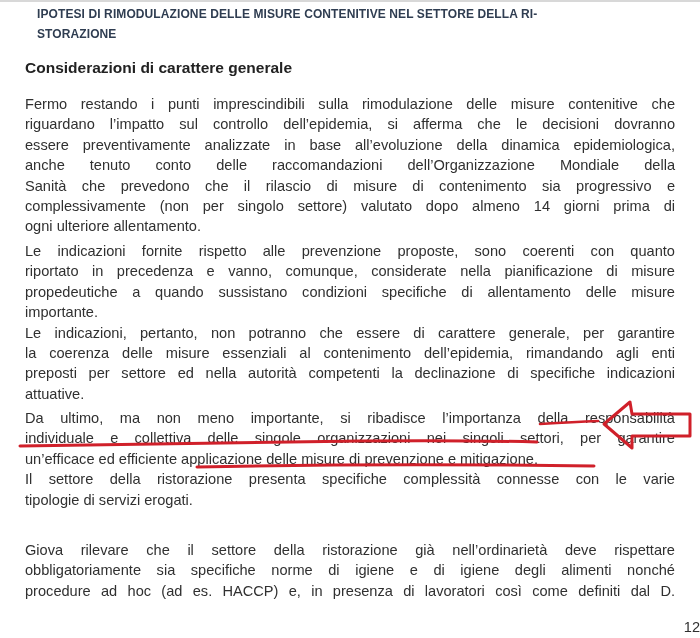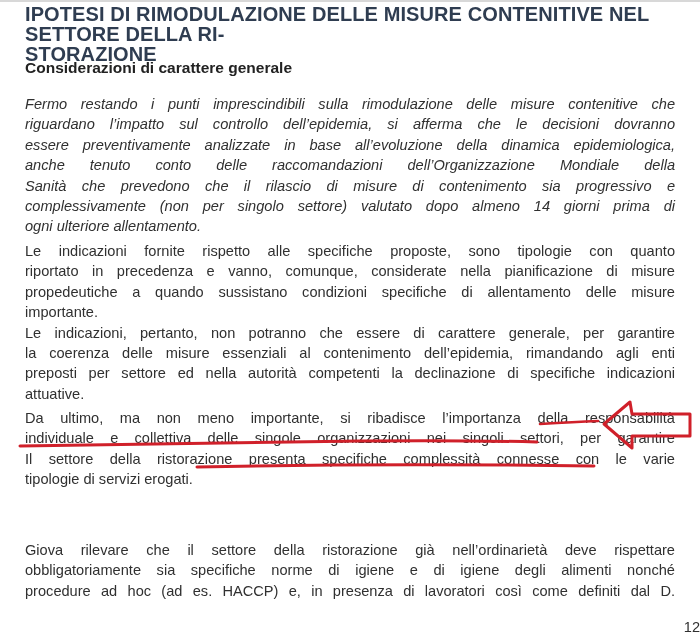--- a/index.html
+++ b/index.html
@@ -22,25 +22,25 @@
       background: #d8d8d8;
     }
     .page {
       position: absolute;
       left: 25px;
       top: 0;
       width: 650px;
     }
     .title {
       position: absolute;
-      left: 0;
+      left: 12px;
       top: 4px;
       width: 650px;
       font-weight: bold;
-      font-size: 20px;
+      font-size: 12px;
       line-height: 20px;
       color: #2f3d51;
       letter-spacing: 0.1px;
       margin: 0;
     }
     .subheading {
       position: absolute;
       left: 0;
       top: 58px;
       font-weight: bold;
@@ -61,21 +61,21 @@
     }
     .para .line {
       display: block;
       white-space: nowrap;
       text-align-last: justify;
       text-align: justify;
     }
     .para .line.last {
       text-align-last: left;
     }
-    #p1 { top: 94px; font-style: italic; }
+    #p1 { top: 94px; }
     #p2 { top: 241px; }
     #p3 { top: 408px; }
     #p4 { top: 540px; }
     .page-number {
       position: absolute;
       left: 0;
       width: 700px;
       top: 619px;
       text-align: right;
       font-size: 14.6px;
@@ -105,33 +105,34 @@
     <span class="line">Fermo restando i punti imprescindibili sulla rimodulazione delle misure contenitive che</span>
     <span class="line">riguardano l’impatto sul controllo dell’epidemia, si afferma che le decisioni dovranno</span>
     <span class="line">essere preventivamente analizzate in base all’evoluzione della dinamica epidemiologica,</span>
     <span class="line">anche tenuto conto delle raccomandazioni dell’Organizzazione Mondiale della</span>
     <span class="line">Sanità che prevedono che il rilascio di misure di contenimento sia progressivo e</span>
     <span class="line">complessivamente (non per singolo settore) valutato dopo almeno 14 giorni prima di</span>
     <span class="line last">ogni ulteriore allentamento.</span>
   </p>
 
   <p class="para" id="p2">
-    <span class="line">Le indicazioni fornite rispetto alle specifiche proposte, sono tipologie con quanto</span>
+    <span class="line">Le indicazioni fornite rispetto alle prevenzione proposte, sono coerenti con quanto</span>
     <span class="line">riportato in precedenza e vanno, comunque, considerate nella pianificazione di misure</span>
     <span class="line">propedeutiche a quando sussistano condizioni specifiche di allentamento delle misure</span>
     <span class="line last">importante.</span>
     <span class="line">Le indicazioni, pertanto, non potranno che essere di carattere generale, per garantire</span>
     <span class="line">la coerenza delle misure essenziali al contenimento dell’epidemia, rimandando agli enti</span>
     <span class="line">preposti per settore ed nella autorità competenti la declinazione di specifiche indicazioni</span>
     <span class="line last">attuative.</span>
   </p>
 
   <p class="para" id="p3">
     <span class="line">Da ultimo, ma non meno importante, si ribadisce l’importanza della responsabilità</span>
     <span class="line">individuale e collettiva delle singole organizzazioni nei singoli settori, per garantire</span>
+    <span class="line last">un’efficace ed efficiente applicazione delle misure di prevenzione e mitigazione.</span>
     <span class="line">Il settore della ristorazione presenta specifiche complessità connesse con le varie</span>
     <span class="line last">tipologie di servizi erogati.</span>
   </p>
 
   <p class="para" id="p4">
     <span class="line">Giova rilevare che il settore della ristorazione già nell’ordinarietà deve rispettare</span>
     <span class="line">obbligatoriamente sia specifiche norme di igiene e di igiene degli alimenti nonché</span>
     <span class="line">procedure ad hoc (ad es. HACCP) e, in presenza di lavoratori così come definiti dal D.</span>
   </p>
 </div>

